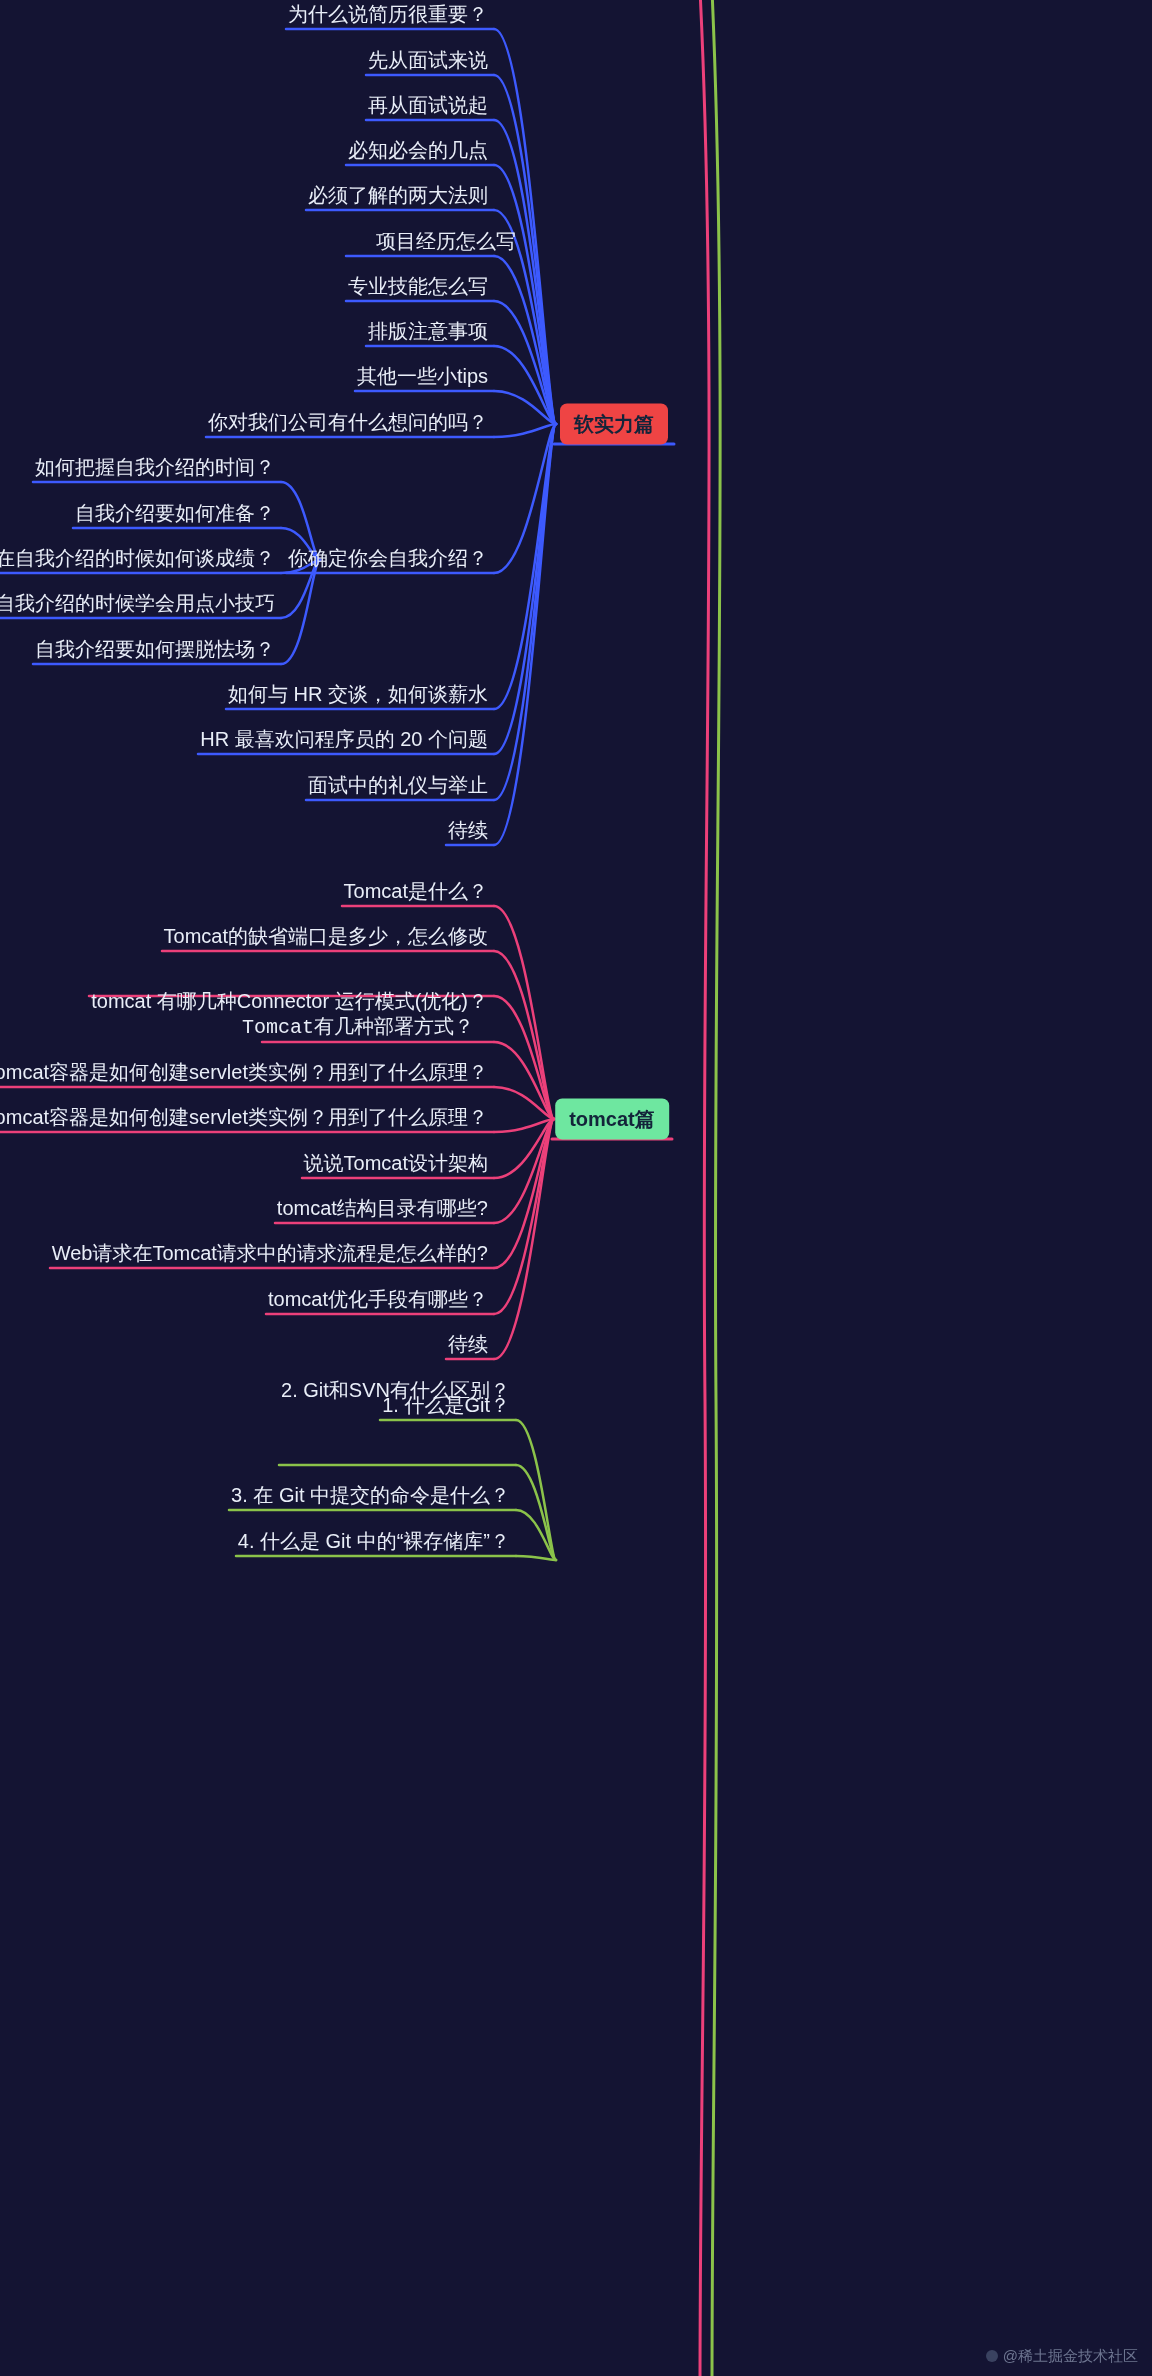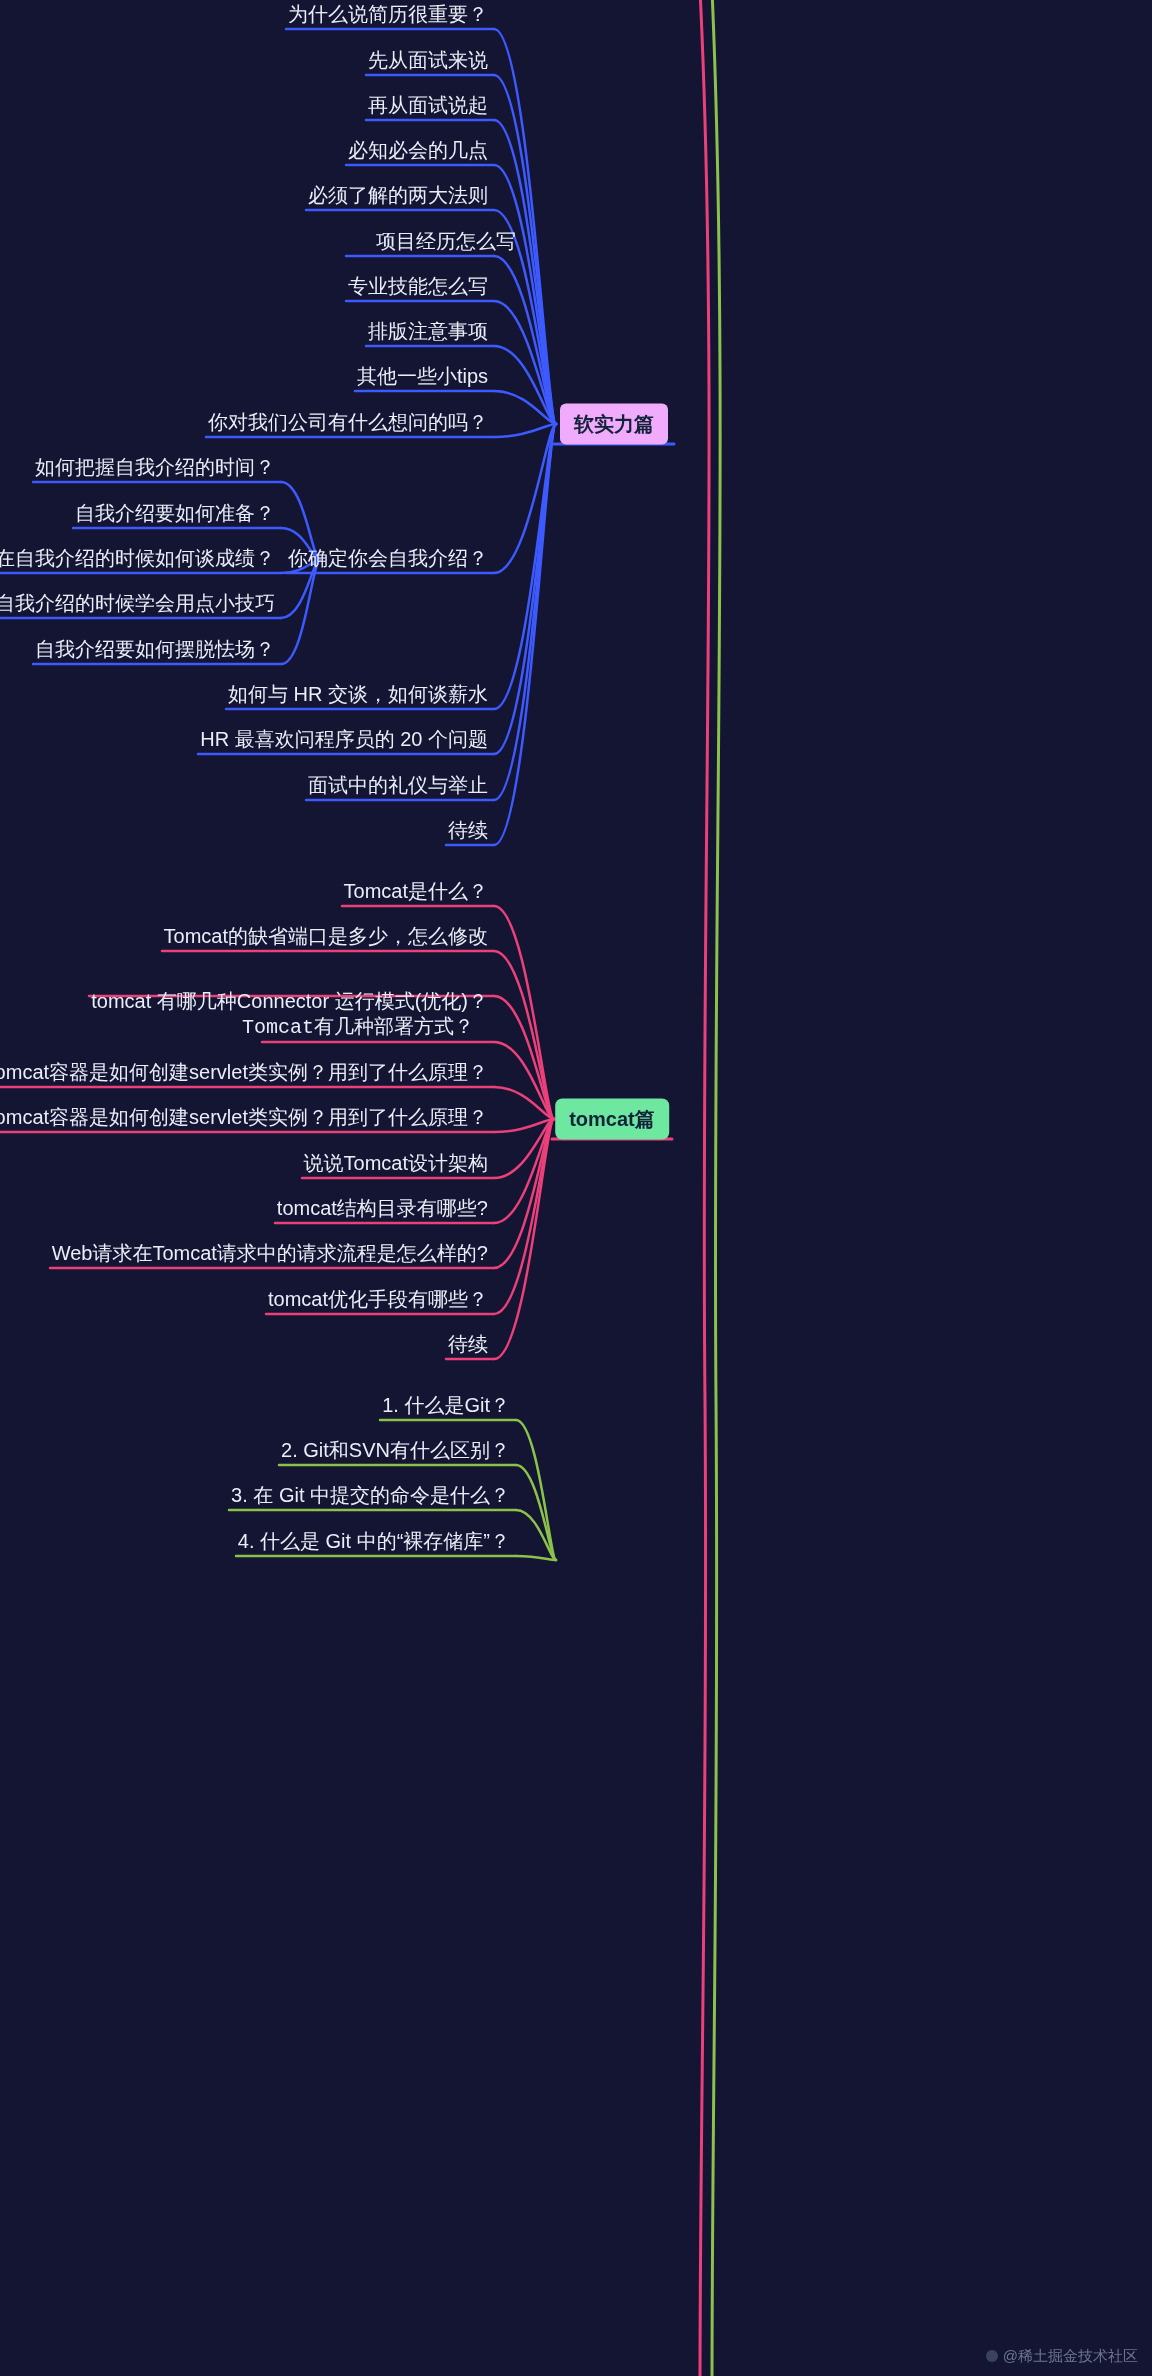--- a/index.html
+++ b/index.html
@@ -91,21 +91,21 @@
       <path d="M 229 1510 L 516 1510" stroke="#8bc34a" fill="none" stroke-width="2.5" stroke-linecap="round"></path>
       <path d="M 516 1510 C 538 1510 550 1560 556 1560" stroke="#8bc34a" fill="none" stroke-width="2.5" stroke-linecap="round"></path>
       <path d="M 236 1556 L 516 1556" stroke="#8bc34a" fill="none" stroke-width="2.5" stroke-linecap="round"></path>
       <path d="M 516 1556 C 538 1556 550 1560 556 1560" stroke="#8bc34a" fill="none" stroke-width="2.5" stroke-linecap="round"></path>
       <path d="M 700 -10 C 720 400 700 900 705 1400 C 708 1800 700 2100 700 2390" stroke="#ec407a" fill="none" stroke-width="3" stroke-linecap="round"></path>
       <path d="M 712 -10 C 730 400 712 900 716 1400 C 719 1800 712 2100 712 2390" stroke="#8bc34a" fill="none" stroke-width="3" stroke-linecap="round"></path>
     </svg>
   <div class="watermark">
     <span class="wm-dot"></span><span>@稀土掘金技术社区</span>
   </div>
-<div class="branch-label" style="left: 614px; top: 424px; background: #f0abfc; border-radius: 6px;">软实力篇</div>
+<div class="branch-label" style="left: 614px; top: 424px; background: #ef4444;">软实力篇</div>
     <div class="node" style="left: 494px; top: 16px;">为什么说简历很重要？</div>
     <div class="node" style="left: 494px; top: 62px;">先从面试来说</div>
     <div class="node" style="left: 494px; top: 107px;">再从面试说起</div>
     <div class="node" style="left: 494px; top: 152px;">必知必会的几点</div>
     <div class="node" style="left: 494px; top: 197px;">必须了解的两大法则</div>
     <div class="node" style="left: 494px; top: 243px; margin-left: 28px;">项目经历怎么写</div>
     <div class="node" style="left: 494px; top: 288px;">专业技能怎么写</div>
     <div class="node" style="left: 494px; top: 333px;">排版注意事项</div>
     <div class="node" style="left: 494px; top: 378px;">其他一些小tips</div>
     <div class="node" style="left: 494px; top: 424px;">你对我们公司有什么想问的吗？</div>
@@ -125,16 +125,16 @@
     <div class="node" style="left: 494px; top: 983px; margin-top: 20px;">tomcat 有哪几种Connector 运行模式(优化)？</div>
     <div class="node" style="left: 480px; top: 1029px; font-family: Liberation Mono, monospace;">Tomcat有几种部署方式？</div>
     <div class="node" style="left: 494px; top: 1074px;">tomcat容器是如何创建servlet类实例？用到了什么原理？</div>
     <div class="node" style="left: 494px; top: 1119px;">tomcat容器是如何创建servlet类实例？用到了什么原理？</div>
     <div class="node" style="left: 494px; top: 1165px;">说说Tomcat设计架构</div>
     <div class="node" style="left: 494px; top: 1210px;">tomcat结构目录有哪些?</div>
     <div class="node" style="left: 494px; top: 1255px;">Web请求在Tomcat请求中的请求流程是怎么样的?</div>
     <div class="node" style="left: 494px; top: 1301px;">tomcat优化手段有哪些？</div>
     <div class="node" style="left: 494px; top: 1346px;">待续</div>
     <div class="node" style="left: 516px; top: 1407px;">1. 什么是Git？</div>
-    <div class="node" style="left: 516px; top: 1452px; text-align: right;">2. Git和SVN有什么区别？</div>
+    <div class="node" style="left: 516px; top: 1392px; text-align: right;">2. Git和SVN有什么区别？</div>
     <div class="node" style="left: 516px; top: 1497px;">3. 在 Git 中提交的命令是什么？</div>
     <div class="node" style="left: 516px; top: 1543px;">4. 什么是 Git 中的“裸存储库”？</div>
   </div>
 
 </body></html>

